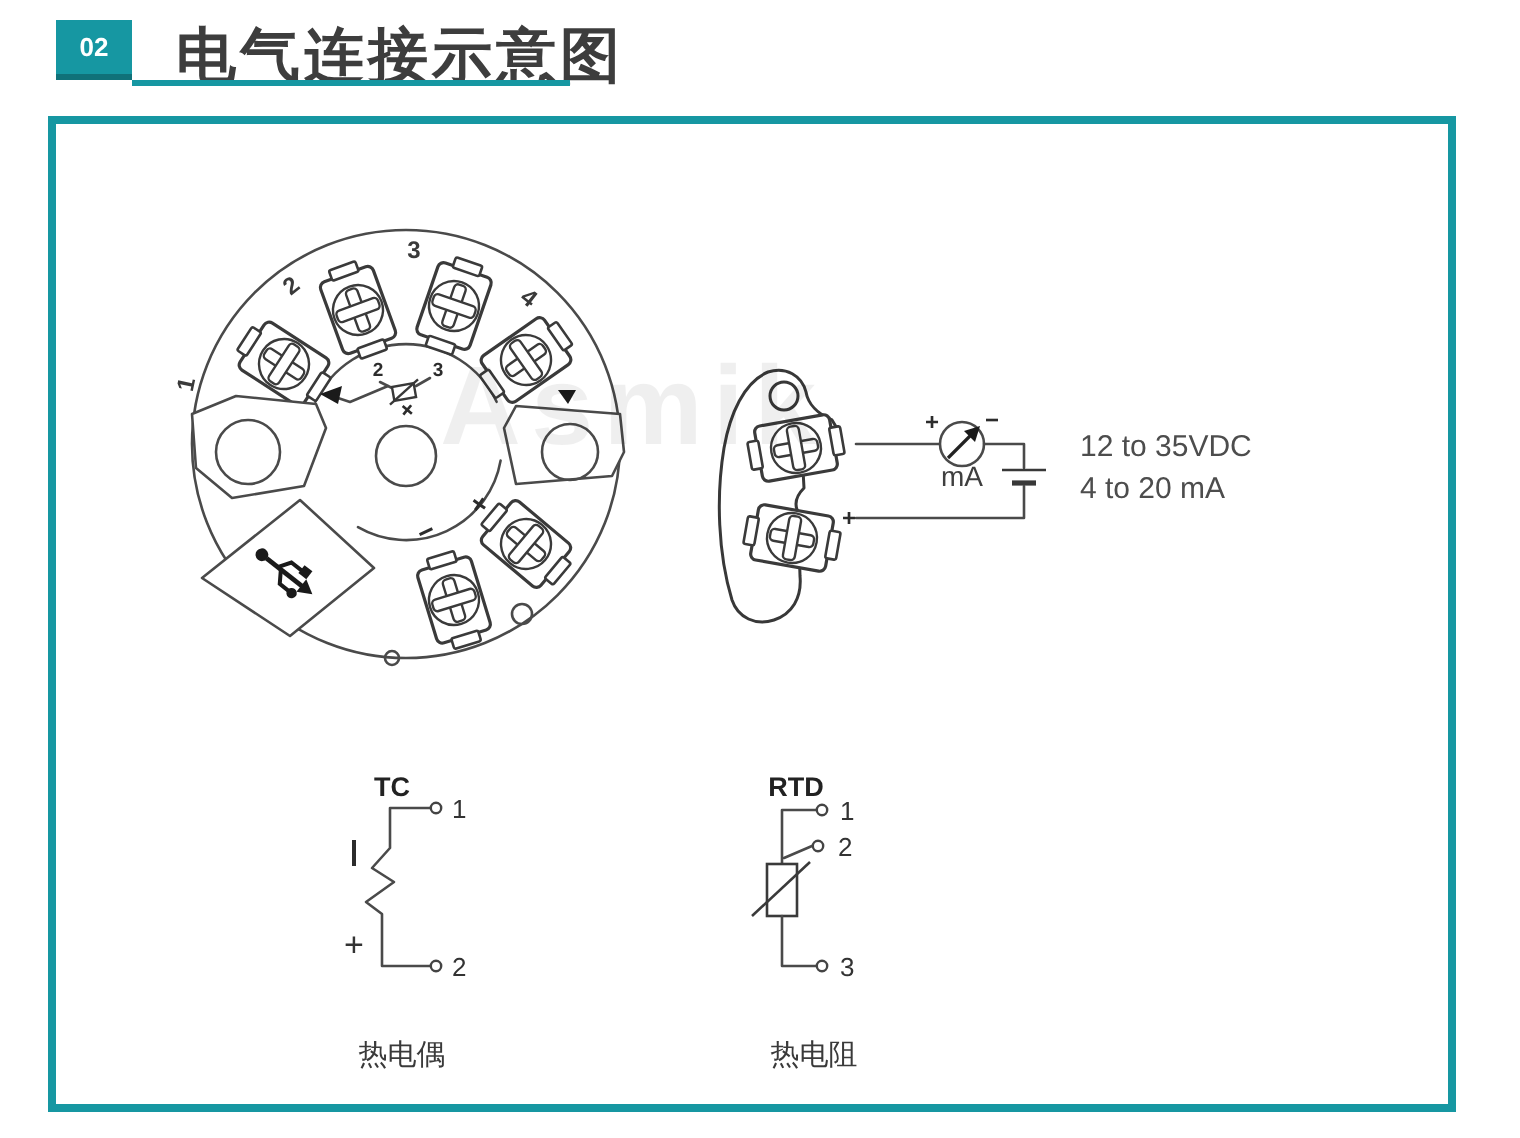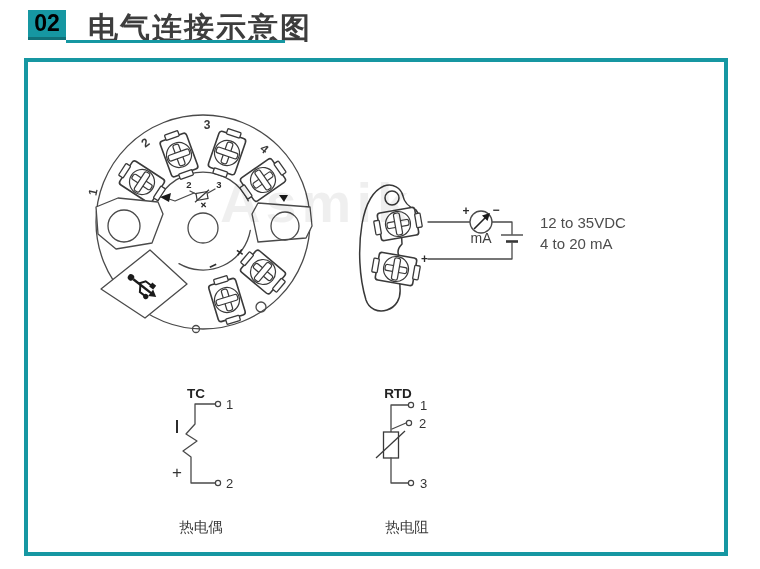--- a/index.html
+++ b/index.html
@@ -4,21 +4,21 @@
 <style>
   :root { --accent-teal:#1697A2; --line:#4a4a4a; --text-dark:#333333; }
   html,body { margin:0; padding:0; }
   body {
     position:relative; width:760px; height:569px; background:#ffffff;
     font-family:"Liberation Sans","DejaVu Sans",sans-serif; overflow:hidden;
   }
   .badge {
     position:absolute; left:28px; top:10px; width:38px; height:27px;
     background:var(--accent-teal); border-bottom:3px solid rgba(0,0,0,.25);
-    color:#000000; font-size:23px; font-weight:700;
+    color:#ffffff; font-size:13px; font-weight:700;
     display:flex; align-items:center; justify-content:center;
   }
   .page-title {
     position:absolute; left:88px; top:8px; font-size:30px; font-weight:700;
     color:#3d3d3d; letter-spacing:2px; white-space:nowrap;
   }
   .title-underline {
     position:absolute; left:66px; top:40px; width:219px; height:3px;
     background:var(--accent-teal);
   }

